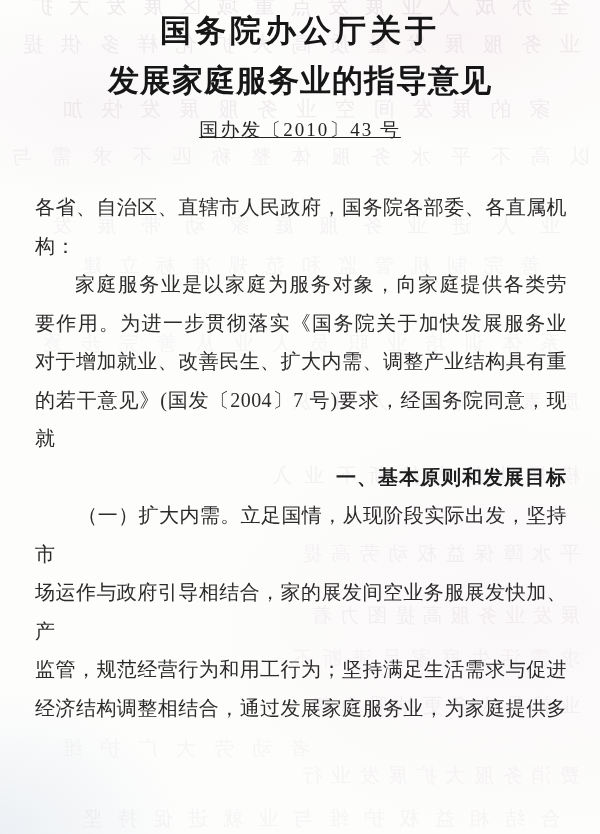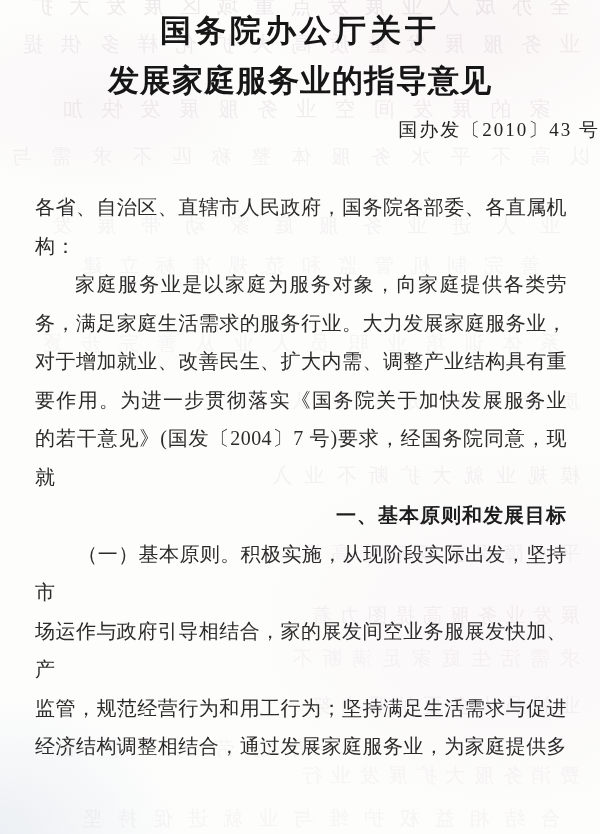--- a/index.html
+++ b/index.html
@@ -49,24 +49,25 @@
   .title-line {
     font-size: 31px;
     font-weight: bold;
     line-height: 50px;
   }
   .title-line.first { letter-spacing: 4px; }
   .title-line.second { letter-spacing: 1px; }
 
   .doc-number {
     margin-top: 11px;
-    text-align: right;
+    text-align: center;
     font-size: 19px;
     letter-spacing: 2px;
     color: #242424;
+    text-decoration: underline;
   }
 
   .doc-body {
     position: absolute;
     top: 188px;
     left: 35px;
     width: 532px;
     font-size: 20px;
     line-height: 38.5px;
     color: #2c2a2a;
@@ -115,25 +116,24 @@
     <div class="title-block">
       <div class="title-line first">国务院办公厅关于</div>
       <div class="title-line second">发展家庭服务业的指导意见</div>
       <div class="doc-number">国办发〔2010〕43 号</div>
     </div>
 
     <div class="doc-body">
         <div class="line just">各省、自治区、直辖市人民政府，国务院各部委、各直属机</div>
         <div class="line">构：</div>
         <div class="line indent just">家庭服务业是以家庭为服务对象，向家庭提供各类劳</div>
-        <div class="line just">务，满足家庭生活需求的服务行业。大力发展家庭服务业，</div>
+        <div class="line just">要作用。为进一步贯彻落实《国务院关于加快发展服务业</div>
         <div class="line just">对于增加就业、改善民生、扩大内需、调整产业结构具有重</div>
-        <div class="line just">要作用。为进一步贯彻落实《国务院关于加快发展服务业</div>
         <div class="line just">的若干意见》(国发〔2004〕7 号)要求，经国务院同意，现就</div>
         <div class="line indent heading">一、基本原则和发展目标</div>
-        <div class="line indent just">（一）基本原则。积极实施，从现阶段实际出发，坚持市</div>
+        <div class="line indent just">（一）扩大内需。立足国情，从现阶段实际出发，坚持市</div>
         <div class="line just">场运作与政府引导相结合，家的展发间空业务服展发快加、产</div>
         <div class="line just">监管，规范经营行为和用工行为；坚持满足生活需求与促进</div>
         <div class="line just">经济结构调整相结合，通过发展家庭服务业，为家庭提供多</div>
       </div>
 
   </div>
 </div>
 
 </body></html>

